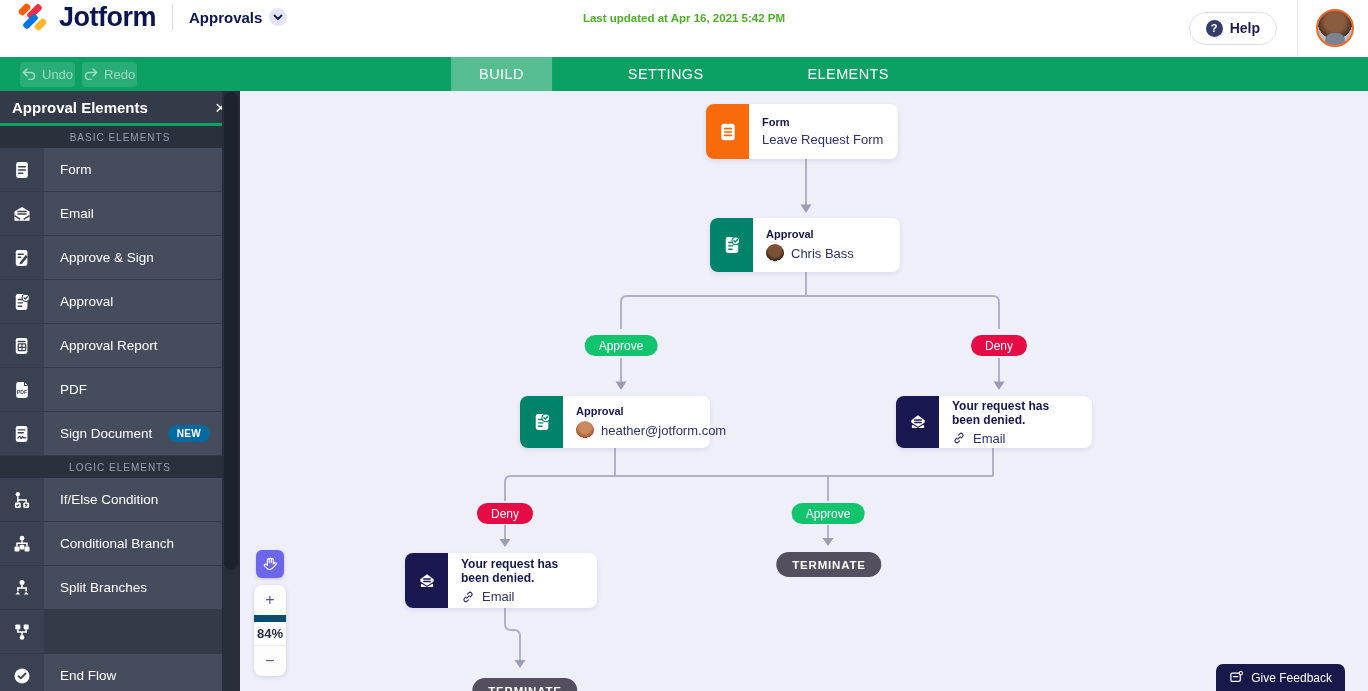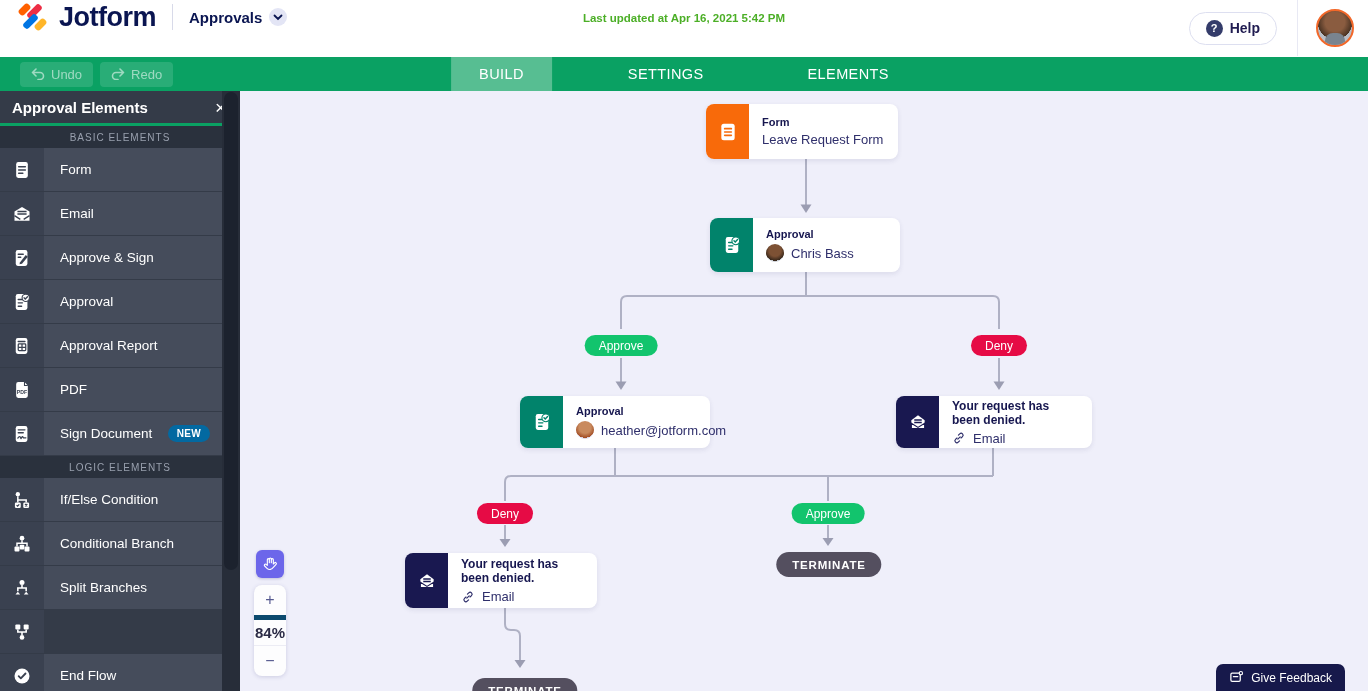--- a/index.html
+++ b/index.html
@@ -29,21 +29,21 @@
   .help-label { font-size:14px; font-weight:bold; color:#201C51; }
   .hdr-div { width:1px; height:56px; background:#E8E9F4; margin:0 18px 0 20px; }
   .avatar { width:38px; height:38px; border-radius:50%; border:2px solid #F2682A; margin-right:14px;
     background:radial-gradient(circle at 50% 32%, #8a5c40 0 34%, #4a3323 60%, #b9bec6 61%); position:relative; overflow:hidden; }
   .avatar::after{ content:""; position:absolute; left:7px; right:7px; bottom:-4px; height:16px; border-radius:8px 8px 0 0; background:#79848f; }
 
   
   .toolbar { position:relative; height:34px; background:#0AA163; display:flex; align-items:center; }
   .undo-redo { display:flex; gap:7px; margin-left:20px; }
   .ur-btn { display:flex; align-items:center; gap:6px; background:rgba(255,255,255,0.13); border-radius:4px;
-    padding:5px 11px; color:rgba(255,255,255,0.55); font-size:13px; cursor:default; }
+    padding:5px 2px; color:rgba(255,255,255,0.55); font-size:13px; cursor:default; }
   .tabs { position:absolute; left:50%; transform:translateX(-50%); top:0; bottom:0; display:flex;gap:48px; }
   .tab { padding:0 28px; display:flex; align-items:center; color:#fff; font-size:14.5px; letter-spacing:0.4px; cursor:pointer; }
   .tab.active { background:#57BE92; }
 
   
   .main { display:flex; height:600px; }
 
   
   .sidebar { position:relative; width:240px; background:#343B48; flex:none; overflow:hidden; }
   .sb-head { height:32px; display:flex; align-items:center; justify-content:space-between; padding:0 14px 0 12px; }
@@ -81,22 +81,22 @@
   .pill.deny { background:#E60B45; }
   .terminate { position:absolute; transform:translateX(-50%); height:25px; border-radius:13px; background:#544F5F;
     color:#fff; font-size:11.5px; font-weight:bold; letter-spacing:0.8px; display:flex; align-items:center; padding:0 16px; }
 
   
   .hand-btn { position:absolute; left:16px; top:459px; width:28px; height:28px; border-radius:6px; background:#6C66EA;
     display:flex; align-items:center; justify-content:center; cursor:pointer; box-shadow:0 1px 3px rgba(50,50,120,.25); }
   .zoom-stack { position:absolute; left:14px; top:494px; width:32px; border-radius:8px; background:#FDFDFE;
     box-shadow:0 1px 4px rgba(50,50,120,.18); display:flex; flex-direction:column; align-items:stretch; overflow:hidden; }
   .zs-btn { height:30px; display:flex; align-items:center; justify-content:center; color:#55598F; font-size:16px; cursor:pointer; }
-  .zs-val { height:31px; display:flex; align-items:center; justify-content:center; color:#2b2b45; font-size:15px; font-weight:bold;
-    border-top:5px solid #0c4a6e; border-bottom:1px solid #ECECF4; }
+  .zs-val { height:31px; display:flex; align-items:center; justify-content:center; color:#2b2b45; font-size:13px; font-weight:bold;
+    border-top:7px solid #0c4a6e; border-bottom:1px solid #ECECF4; }
 
   .feedback-btn { position:absolute; right:23px; bottom:0; height:27px; background:#17194B; border-radius:7px 7px 0 0;
     color:#fff; font-size:12px; display:flex; align-items:center; gap:7px; padding:0 13px; cursor:pointer; }
 </style>
 </head>
 <body>
 
 <div class="header">
   <div class="brand-wrap">
     <div class="logo-mark">

